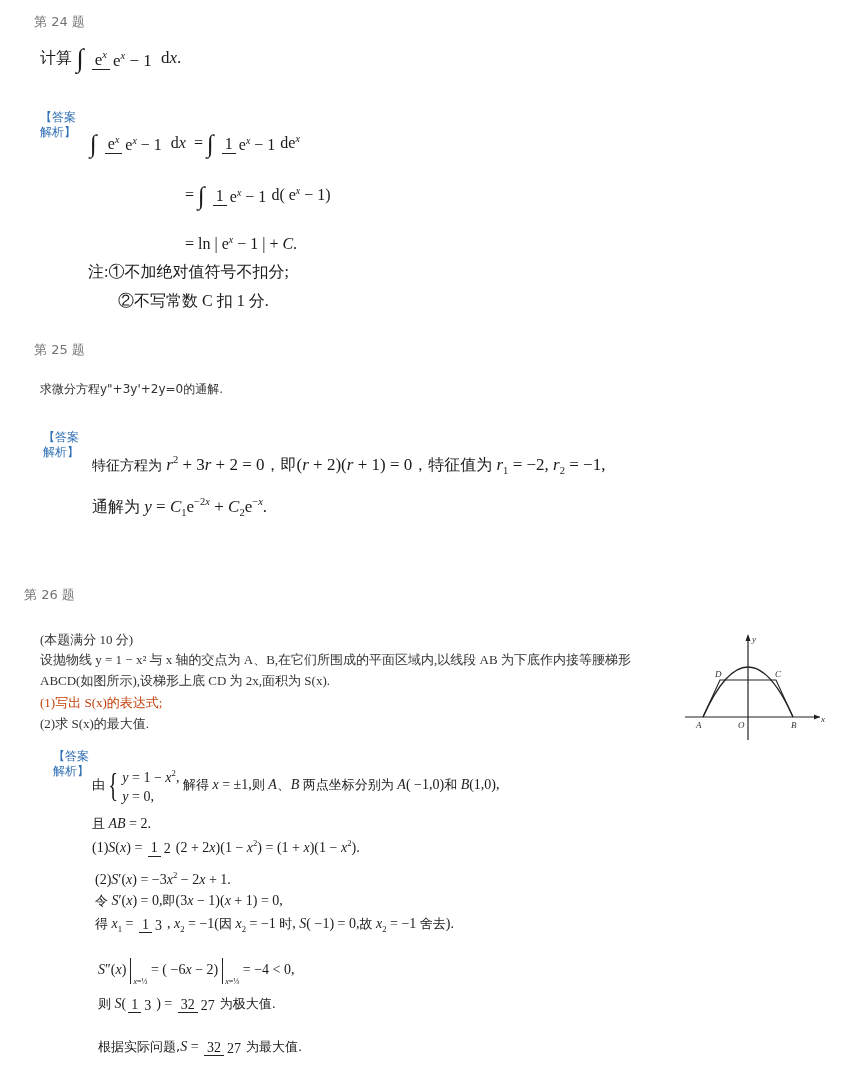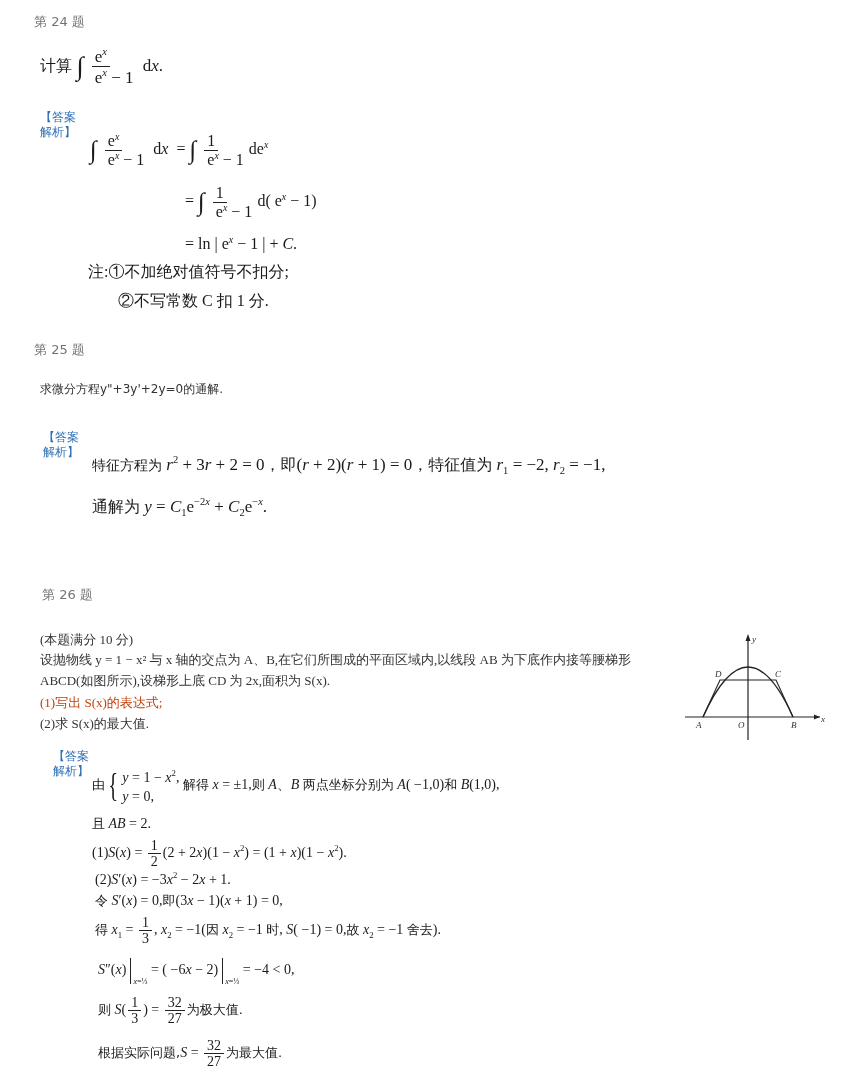--- a/index.html
+++ b/index.html
@@ -8,21 +8,21 @@
     font-family: "DejaVu Serif", "Liberation Serif", serif; color: #1a1a1a;
   }
   .abs { position: absolute; }
   .qtitle { font-family: "DejaVu Sans", "Liberation Sans", sans-serif; font-size: 13px; color: #737373; }
   .label {
     font-family: "DejaVu Sans", "Liberation Sans", sans-serif;
     font-size: 12px; line-height: 15px; color: #2f6fb4; width: 40px;
   }
   .math { font-family: "Liberation Serif", "DejaVu Serif", serif; white-space: nowrap; }
   .it { font-style: italic; }
-  .frac { display: inline-flex; flex-direction: column; align-items: flex-start; vertical-align: middle; margin: 0 2px; }
+  .frac { display: inline-flex; flex-direction: row; align-items: flex-end; vertical-align: middle; margin: 0 2px; }
   .frac .num { border-bottom: 1.3px solid #222; padding: 0 3px; line-height: 1.1; }
   .frac .den { padding: 0 3px; line-height: 1.1; }
   .intg { font-size: 1.55em; vertical-align: middle; line-height: 1; margin-right: 2px; }
   sup { font-size: 0.62em; }
   sub { font-size: 0.62em; }
   .cn { font-family: "DejaVu Sans", "Liberation Sans", sans-serif; }
   .small-cn { font-family: "DejaVu Sans", "Liberation Sans", sans-serif; font-size: 12px; color: #333; }
   .brace-sys { display: inline-flex; align-items: center; vertical-align: middle; }
   .brace { font-size: 34px; line-height: 1; font-weight: 200; margin-right: 1px; transform: scaleX(0.6); }
   .sys-lines { display: flex; flex-direction: column; font-size: 14px; line-height: 19px; }
@@ -76,21 +76,21 @@
 
 <div class="abs label" style="left:43px;top:430px;">【答案解析】</div>
 
 <div class="abs math" style="left:92px;top:454px;font-size:17px;">
   <span class="cn" style="font-size:14px;">特征方程为</span> <span class="it">r</span><sup>2</sup> + 3<span class="it">r</span> + 2 = 0<span class="cn" style="font-size:16px;">，即</span>(<span class="it">r</span> + 2)(<span class="it">r</span> + 1) = 0<span class="cn" style="font-size:16px;">，特征值为</span> <span class="it">r</span><sub>1</sub> = −2, <span class="it">r</span><sub>2</sub> = −1,
 </div>
 <div class="abs math" style="left:92px;top:496px;font-size:17px;">
   <span class="cn" style="font-size:16px;">通解为</span> <span class="it">y</span> = <span class="it">C</span><sub>1</sub>e<sup>−2<span class="it">x</span></sup> + <span class="it">C</span><sub>2</sub>e<sup>−<span class="it">x</span></sup>.
 </div>
 
-<div class="abs qtitle" style="left:42px;top:586px;">第 26 题</div>
+<div class="abs qtitle" style="left:24px;top:586px;">第 26 题</div>
 
 <div class="abs math" style="left:40px;top:631px;font-size:13px;color:#333;">(本题满分 10 分)</div>
 <div class="abs math" style="left:40px;top:651px;font-size:13px;color:#333;">设抛物线 y = 1 − x² 与 x 轴的交点为 A、B,在它们所围成的平面区域内,以线段 AB 为下底作内接等腰梯形</div>
 <div class="abs math" style="left:40px;top:672px;font-size:13px;color:#333;">ABCD(如图所示),设梯形上底 CD 为 2x,面积为 S(x).</div>
 <div class="abs math" style="left:40px;top:694px;font-size:13px;color:#c2410c;">(1)写出 S(x)的表达式;</div>
 <div class="abs math" style="left:40px;top:715px;font-size:13px;color:#333;">(2)求 S(x)的最大值.</div>
 
 <svg class="abs" style="left:680px;top:630px;" width="150" height="115" viewBox="0 0 150 115">
   <line x1="5" y1="87" x2="140" y2="87" stroke="#222" stroke-width="1.2"></line>
   <polygon points="140,87 134,84.5 134,89.5" fill="#222"></polygon>

